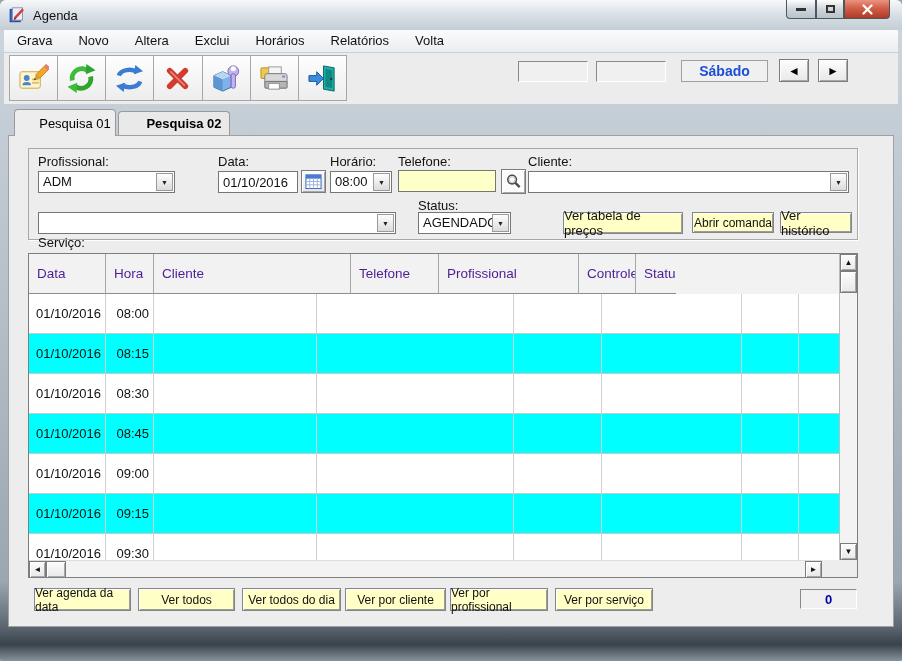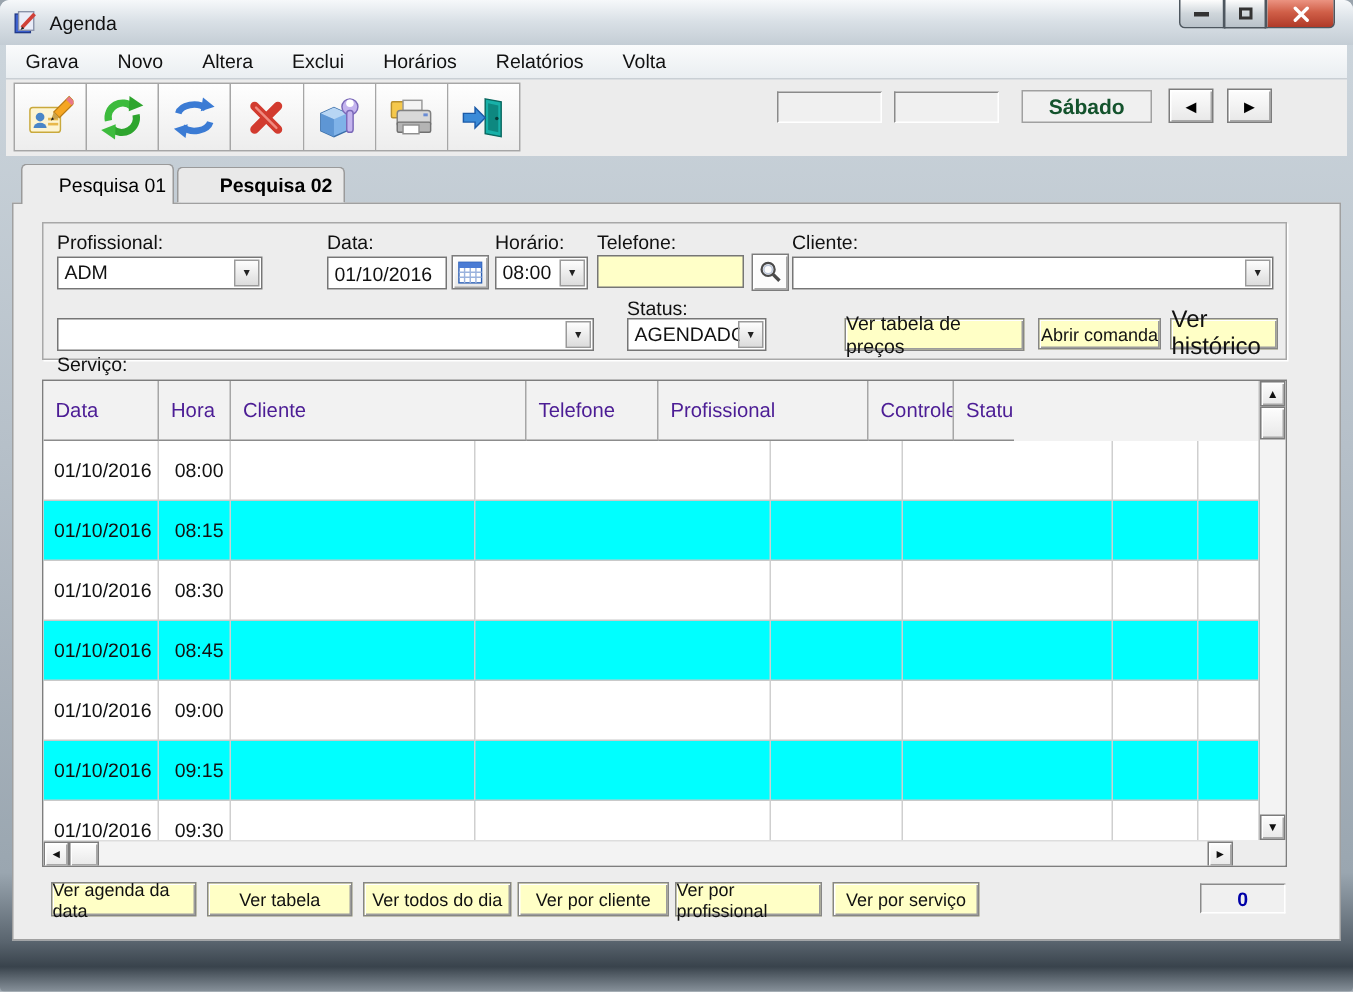--- a/index.html
+++ b/index.html
@@ -37,21 +37,21 @@
   .sunken { border:1px solid; border-color:#8a8a8a #ffffff #ffffff #8a8a8a; background:#f0f0f0; }
   .raised { background:linear-gradient(#fdfdfd,#e8e8e8); border:1px solid #7c7c7c;
     box-shadow:inset 1px 1px 0 #fff, inset -1px -1px 0 #a8a8a8; }
   .ybtn { background:#ffffc6; border:1px solid #868686;
     box-shadow:inset 1px 1px 0 #fff, inset -1px -1px 0 #9c9c9c; color:#111;
     display:flex; align-items:center; justify-content:center; cursor:default; }
 
   .topfield { position:absolute; height:21px; width:70px; }
   .daypanel { position:absolute; left:681px; top:60px; width:87px; height:22px;
     border:1px solid #a0a0a0; background:#f0f0f0; display:flex; align-items:center; justify-content:center;
-    color:#14532d; font-weight:bold; font-size:14px; }
+    color:#1d4ed8; font-weight:bold; font-size:14px; }
   .navbtn { position:absolute; top:59px; width:30px; height:23px; font-size:12px; color:#000;
     display:flex; align-items:center; justify-content:center; }
 
   .tab { position:absolute; border:1px solid #9a9a9a; border-bottom:none; border-radius:4px 4px 0 0;
     background:#ededed; font-size:13px; display:flex; align-items:center; justify-content:center;padding-left:20px; }
   .tab1 { left:14px; top:109px; width:102px; height:27px; z-index:3; }
   .tab2 { left:118px; top:111px; width:112px; height:24px; z-index:1; font-weight:bold; background:#e9e9e9; }
   .pagepanel { position:absolute; left:8px; top:135px; width:886px; height:492px;
     border:1px solid #a0a0a0; background:#ededed; z-index:0; }
 
@@ -280,21 +280,21 @@
     <span class="val"></span>
     <span class="dbtn">▼</span>
   </div>
   <div class="combo" style="left:418px; top:212px; width:93px;">
     <span class="val">AGENDADO</span>
     <span class="dbtn">▼</span>
   </div>
 
   <div class="ybtn" style="position:absolute; left:563px; top:212px; width:120px; height:22px; font-size:13px; z-index:2;">Ver tabela de preços</div>
   <div class="ybtn" style="position:absolute; left:692px; top:212px; width:82px; height:21px; font-size:12px; z-index:2;">Abrir comanda</div>
-  <div class="ybtn" style="position:absolute; left:780px; top:212px; width:72px; height:21px; font-size:16px; z-index:2;">Ver histórico</div>
+  <div class="ybtn" style="position:absolute; left:780px; top:212px; width:72px; height:21px; font-size:13px; z-index:2;">Ver histórico</div>
 
   <div class="grid">
     <div class="ghead">
       <div class="ghcell c0">Data</div>
       <div class="ghcell c1">Hora</div>
       <div class="ghcell c3">Cliente</div>
       <div class="ghcell c4">Telefone</div>
       <div class="ghcell c5">Profissional</div>
       <div class="ghcell c6">Controle</div>
       <div class="ghcell c7">Status</div>
@@ -379,20 +379,20 @@
     <div class="hscroll">
       <div class="scrollbtn raised sb-left">◄</div>
       <div class="raised sb-thumbh"></div>
       <div class="sb-trackh"></div>
       <div class="scrollbtn raised sb-right">►</div>
     </div>
     <div class="gridcorner"></div>
   </div>
 
   <div class="ybtn footbtn" style="left:34px; width:97px;">Ver agenda da data</div>
-  <div class="ybtn footbtn" style="left:138px; width:97px;">Ver tabela</div>
+  <div class="ybtn footbtn" style="left:138px; width:97px;">Ver todos</div>
   <div class="ybtn footbtn" style="left:242px; width:99px;">Ver todos do dia</div>
   <div class="ybtn footbtn" style="left:345px; width:101px;">Ver por cliente</div>
   <div class="ybtn footbtn" style="left:450px; width:98px;">Ver por profissional</div>
   <div class="ybtn footbtn" style="left:555px; width:98px;">Ver por serviço</div>
   <div class="counter sunken">0</div>
 
 </div>
 
 </body></html>

